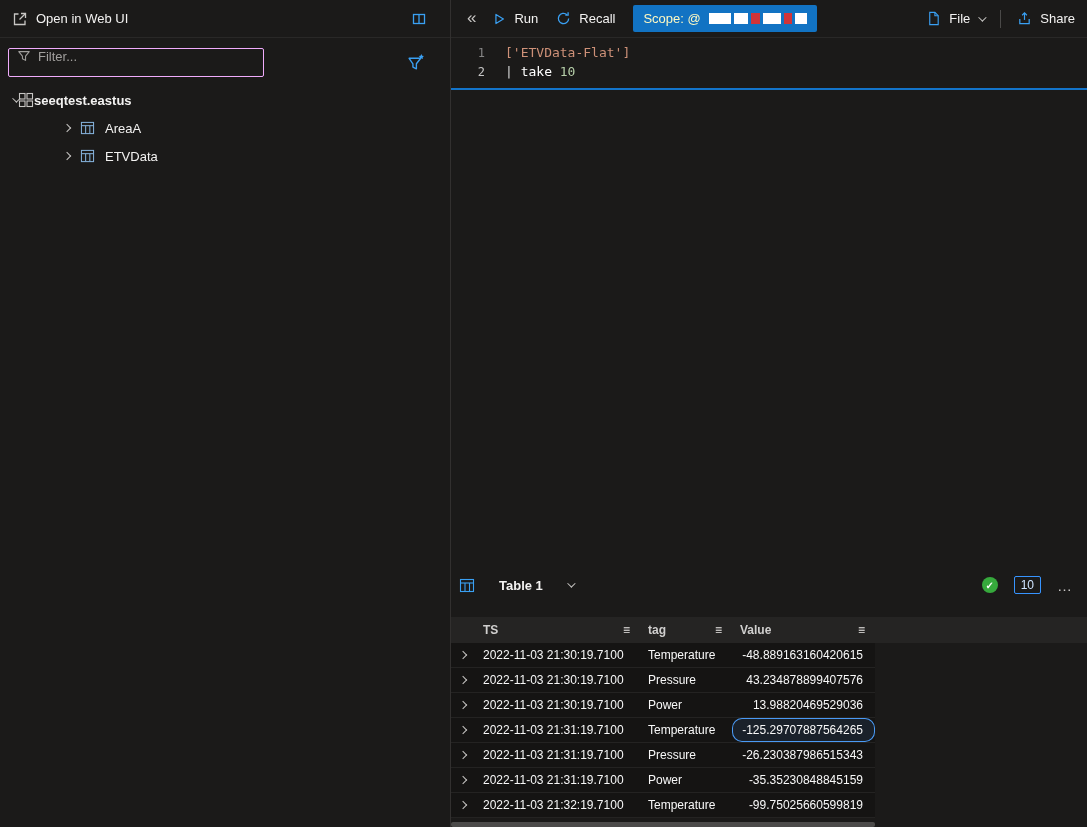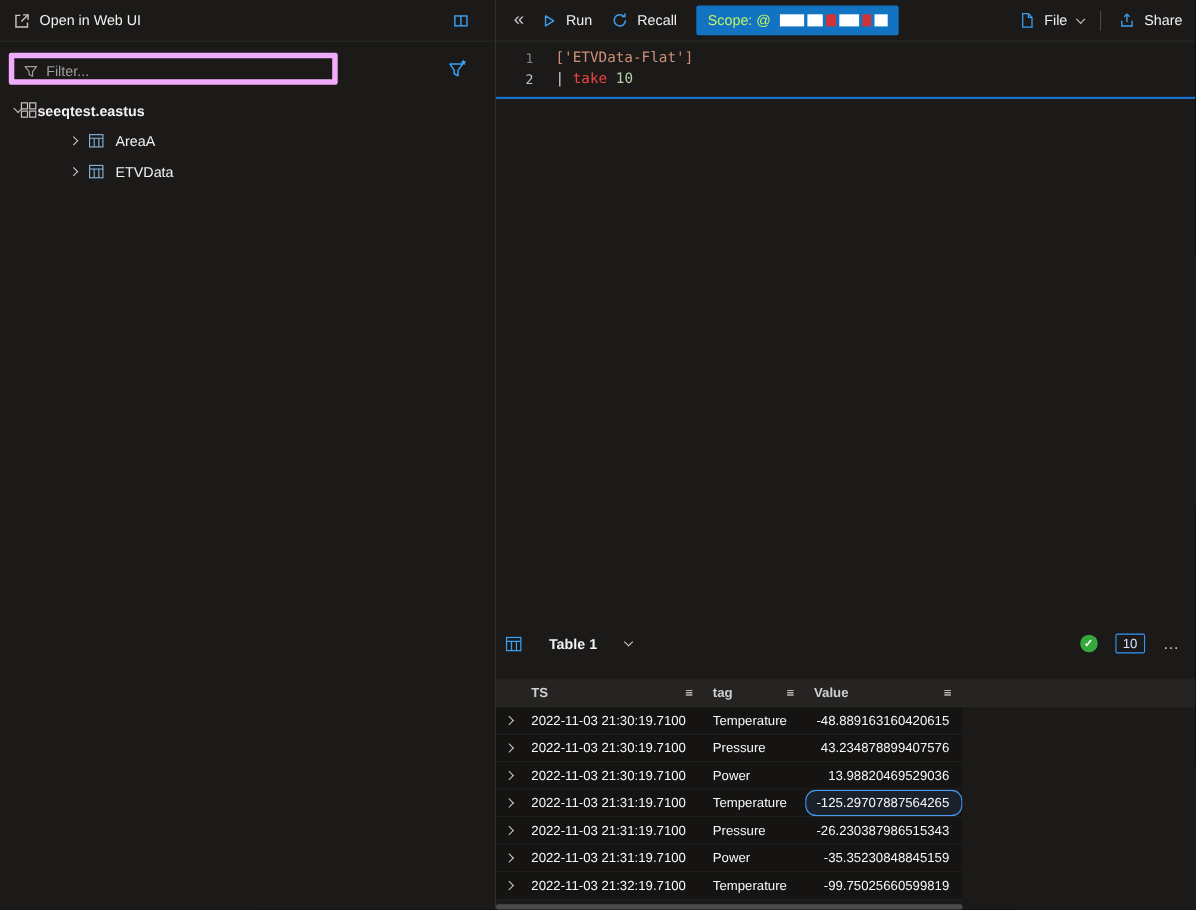--- a/index.html
+++ b/index.html
@@ -13,57 +13,57 @@
   .topbar { position:absolute; top:0; left:0; width:100%; height:38px;
     display:flex; background:#1b1a19; border-bottom:1px solid #292827; }
   .topbar-left { width:451px; flex:none; display:flex; align-items:center; padding:0 12px; }
   .tb-btn { display:flex; align-items:center; gap:8px; background:none; border:none;
     color:#f3f2f1; font:13px "Liberation Sans",sans-serif; cursor:pointer; }
   .split-btn { margin-left:auto; margin-right:12px; display:flex; cursor:pointer; }
   .topbar-right { flex:1; display:flex; align-items:center; padding:0 12px; }
   .collapse-btn { color:#c8c6c4; font-size:17px; margin:0 16px 2px 4px; cursor:pointer; }
   .run-btn, .recall-btn { margin-right:18px; }
   .scope-pill { display:flex; align-items:center; gap:8px; background:#1273c3;
-    height:27px; padding:0 10px; border-radius:2px; color:#bef264; cursor:pointer; }
+    height:27px; padding:0 10px; border-radius:2px; color:#fef9c3; cursor:pointer; }
   .redact { display:flex; align-items:center; gap:3px; }
   .redact i { display:block; height:11px; background:#fff; }
   .redact i.r { background:#d13438; }
   .tb-right-group { margin-left:auto; display:flex; align-items:center; gap:10px; }
   .tb-divider { width:1px; height:18px; background:#4a4948; margin:0 6px; }
   
   .chev { display:inline-block; width:6px; height:6px;
     border-right:1.6px solid #c8c6c4; border-bottom:1.6px solid #c8c6c4; }
   .chev.d { transform:rotate(45deg) translateY(-2px); }
   .chev.r { transform:rotate(-45deg); }
   .chev.white { border-color:#fff; }
   
   .sidebar { position:absolute; top:39px; left:0; width:450px; bottom:0; background:#1b1a19; }
   .filter-row { display:flex; align-items:center; padding:9px 8px; }
-  .filterbox { width:299px; height:29px; border:5px solid #f0abfc; border-radius:2px;
-    display:flex; align-items:flex-end; gap:7px; padding:0 8px; }
+  .filterbox { width:256px; height:29px; border:1px solid #f0abfc; border-radius:2px;
+    display:flex; align-items:flex-start; gap:7px; padding:0 8px; }
   .filterbox input { flex:1; background:transparent; border:none; outline:none;
     color:#f3f2f1; font:13px "Liberation Sans",sans-serif; }
   .filterbox input::placeholder { color:#a19f9d; }
   .fav-filter { margin-left:auto; margin-right:16px; display:flex; cursor:pointer; }
   .tree-row { height:28px; display:flex; align-items:center; cursor:pointer; }
   .row-cluster { padding-left:12px; font-weight:700; }
   .row-db { padding-left:36px; gap:10px; font-weight:700; background:#1d6ebd; }
   .row-db .star { margin-left:auto; margin-right:16px; color:#fff; font-size:14px; }
   .row-table { padding-left:64px; gap:10px; }
   
   .vdivider { position:absolute; top:0; bottom:0; left:450px; width:1px; background:#32302f; cursor:col-resize; }
   
   .main { position:absolute; top:38px; left:451px; right:0; bottom:0; }
   .editor { padding-top:5px; font-family:"DejaVu Sans Mono", monospace; font-size:13px; cursor:text; }
   .code-line { display:flex; height:19px; align-items:center; white-space:pre; }
   .gutter { width:34px; flex:none; text-align:right; color:#858585; font-size:12px; }
   .gutter.active { color:#c6c6c6; }
   .code { padding-left:20px; }
   .tok-str { color:#ce9178; }
-  .tok-kw  { color:#ef4444; }
+  .tok-kw  { color:#ffffff; }
   .tok-num { color:#b5cea8; }
   .tok-plain { color:#d4d4d4; }
   .editor-rule { position:absolute; top:50px; left:0; right:0; height:2px; background:#1374c9; }
   
   .results { position:absolute; top:527px; left:0; right:0; bottom:0; }
   .results-toolbar { height:40px; display:flex; align-items:center; gap:24px; padding:0 14px 0 8px; }
   .rt-title { font-weight:600; }
   .rt-right { margin-left:auto; display:flex; align-items:center; gap:16px; }
   .check-circle { width:16px; height:16px; border-radius:50%; background:#36a93c; color:#fff;
     font-size:10px; font-weight:700; display:flex; align-items:center; justify-content:center; }

